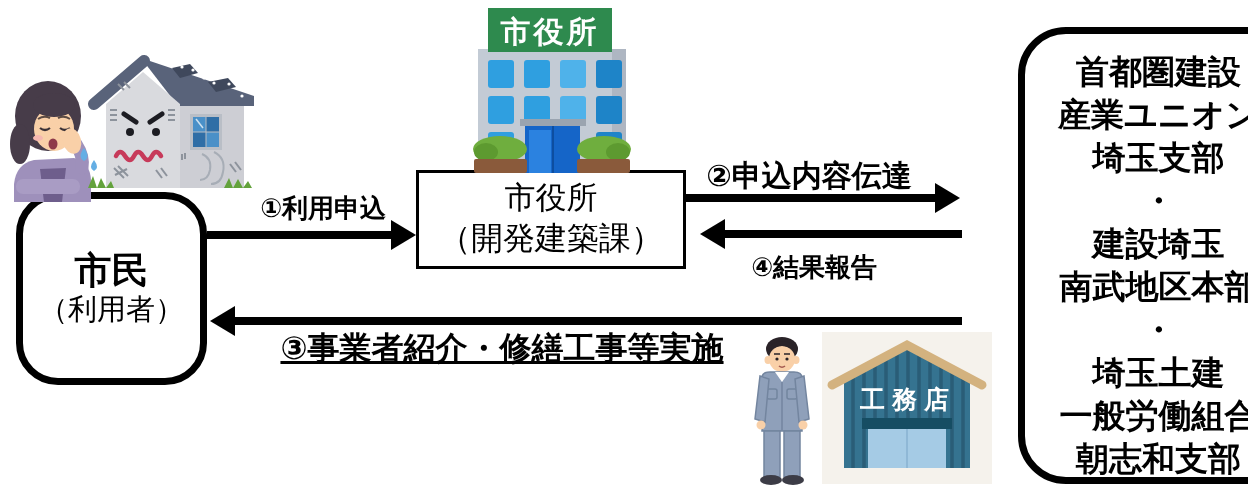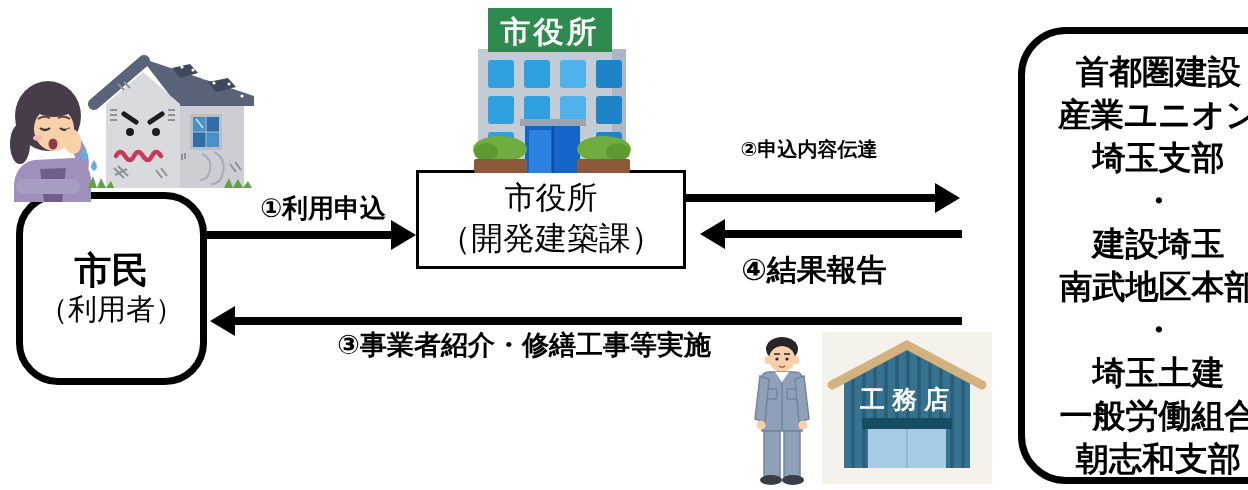--- a/index.html
+++ b/index.html
@@ -13,23 +13,23 @@
   .box-cityhall{left:416px;top:170px;width:270px;height:99px;border-width:3px;border-radius:0;}
   .box-union{left:1018px;top:27px;width:281px;height:457px;border-width:7px;border-radius:48px;
              justify-content:flex-start;padding-top:16px;}
   .t-big{font-size:37px;font-weight:700;line-height:1.15;}
   .t-sub{font-size:29px;font-weight:500;line-height:1.2;}
   .t-ch{font-size:31px;font-weight:500;line-height:1.25;}
   .t-ch-sub{font-size:32px;font-weight:500;line-height:1.3;}
   .union-text{font-size:33px;font-weight:700;line-height:43px;text-align:center;white-space:pre-line;}
   .arrow-label{position:absolute;font-weight:700;text-align:center;z-index:3;letter-spacing:0;}
   .lbl-1{left:228px;top:191px;width:190px;font-size:26px;}
-  .lbl-2{left:693px;top:136px;width:232px;font-size:20px;}
-  .lbl-4{left:728px;top:250px;width:172px;font-size:30px;}
-  .lbl-3{left:296px;top:327px;width:456px;font-size:27px;}
+  .lbl-2{left:693px;top:156px;width:232px;font-size:30px;}
+  .lbl-4{left:728px;top:250px;width:172px;font-size:26px;}
+  .lbl-3{left:274px;top:327px;width:456px;font-size:32px;text-decoration:underline;}
   .overlay{position:absolute;left:0;top:0;z-index:2;pointer-events:none;}
   .ill{position:absolute;z-index:4;}
 </style>
 </head>
 <body>
 
 <div class="canvas">
 
   <div class="box box-citizen">
     <div class="t-big">市民</div>

